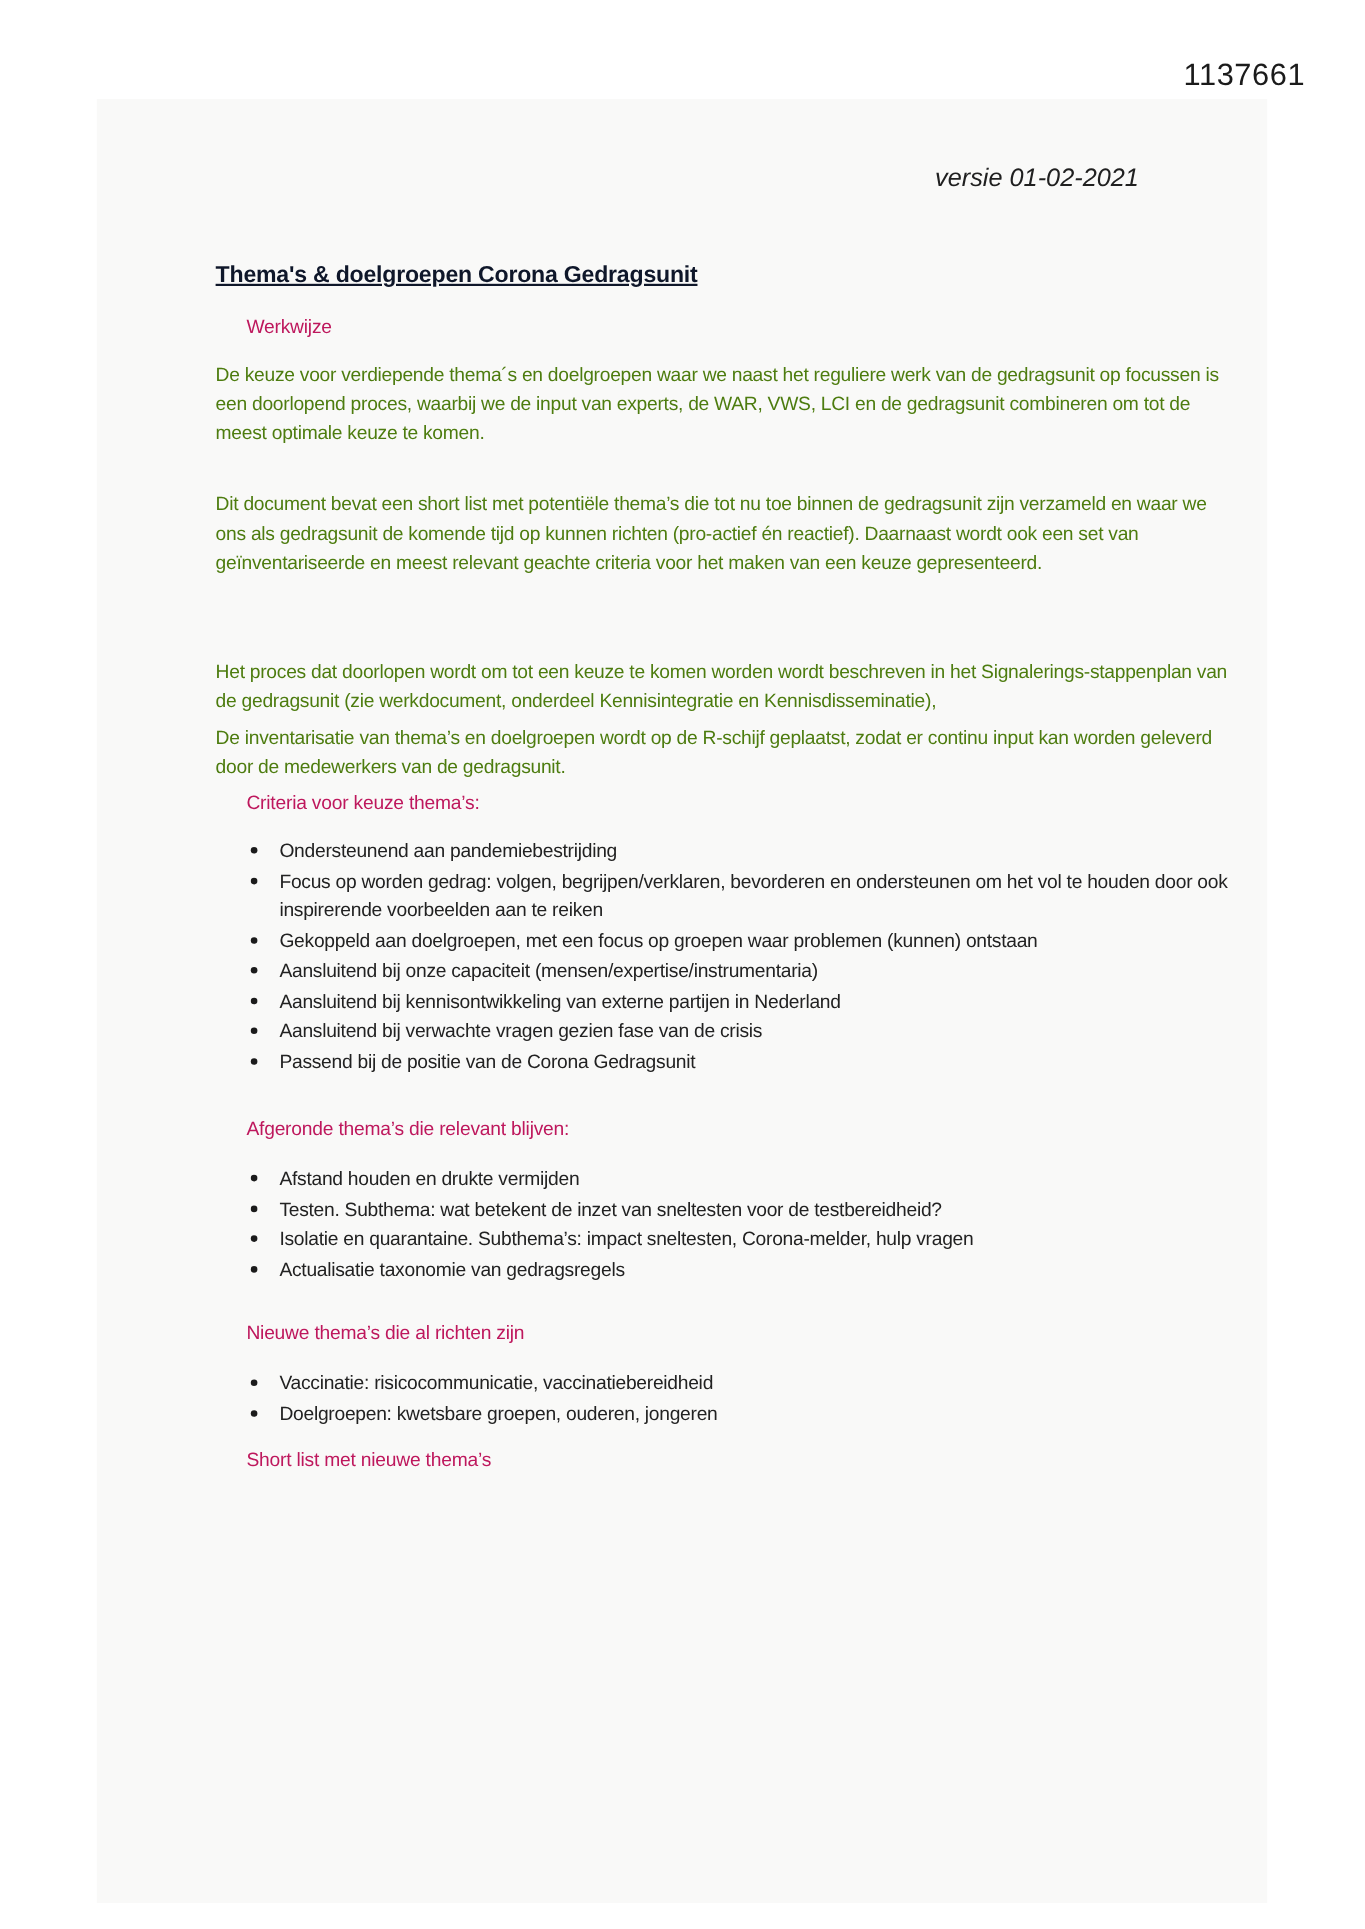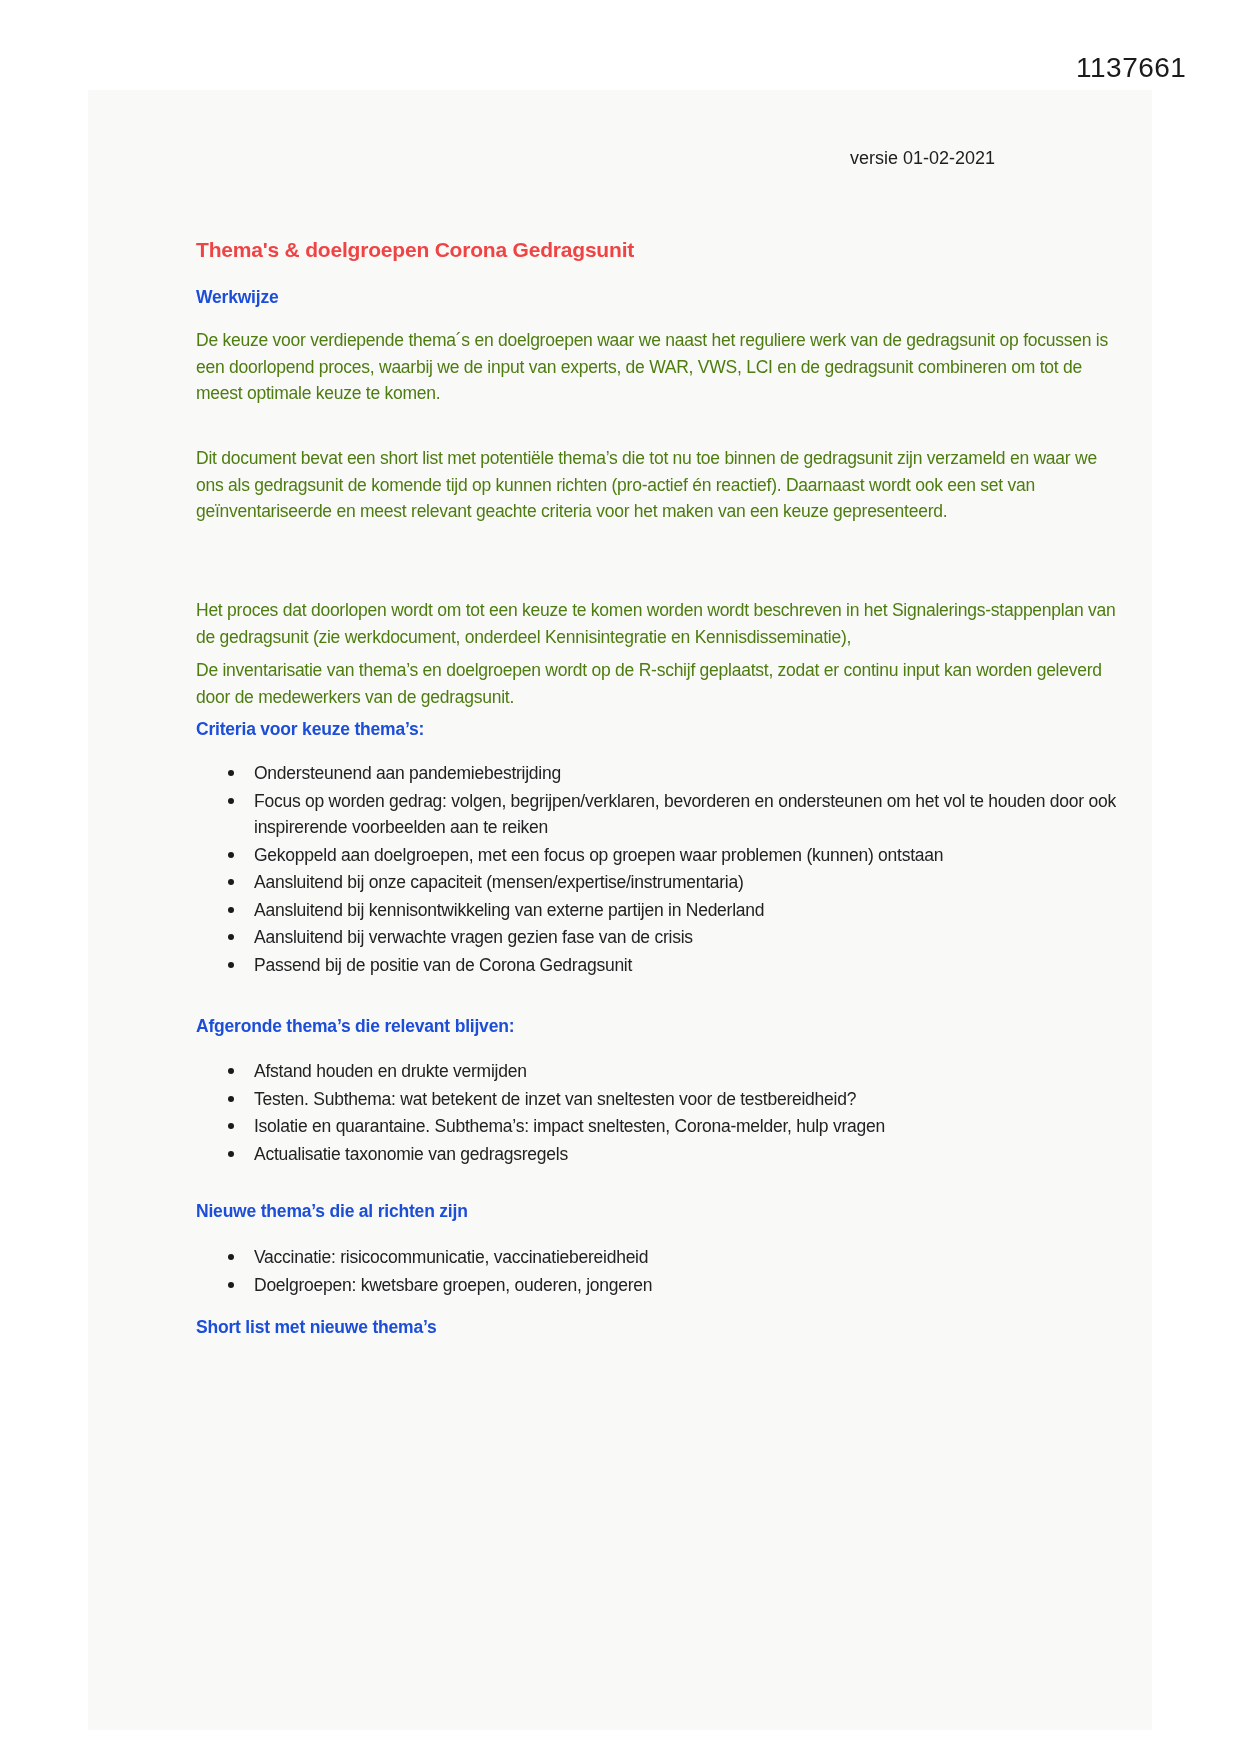--- a/index.html
+++ b/index.html
@@ -28,42 +28,45 @@
     left: 1076px;
     top: 52px;
     font-size: 28px;
     color: #1b1b1b;
     letter-spacing: 0.5px;
   }
   .version-note {
     position: absolute;
     left: 850px;
     top: 148px;
-    font-size: 18px;
+    font-size: 23px;
+    font-style: italic;
     color: #202020;
   }
   .content {
     position: absolute;
     left: 196px;
     top: 0;
     width: 920px;
     height: 1754px;
   }
   .content > * { position: absolute; left: 0; width: 100%; }
   .doc-title {
     font-size: 21px;
     font-weight: bold;
-    color: #ef4444;
+    color: #0f172a;
     letter-spacing: -0.2px;
+    text-decoration: underline;
   }
   .sec-heading {
     font-size: 17.5px;
-    font-weight: bold;
-    color: #1d4ed8;
+    font-weight: normal;
+    color: #be185d;
     letter-spacing: -0.2px;
+    margin-left: 28px;
   }
   .para {
     font-size: 17.5px;
     line-height: 26.5px;
     color: #4d7c0f;
     letter-spacing: -0.25px;
   }
   ul.bullets {
     list-style: none;
   }

